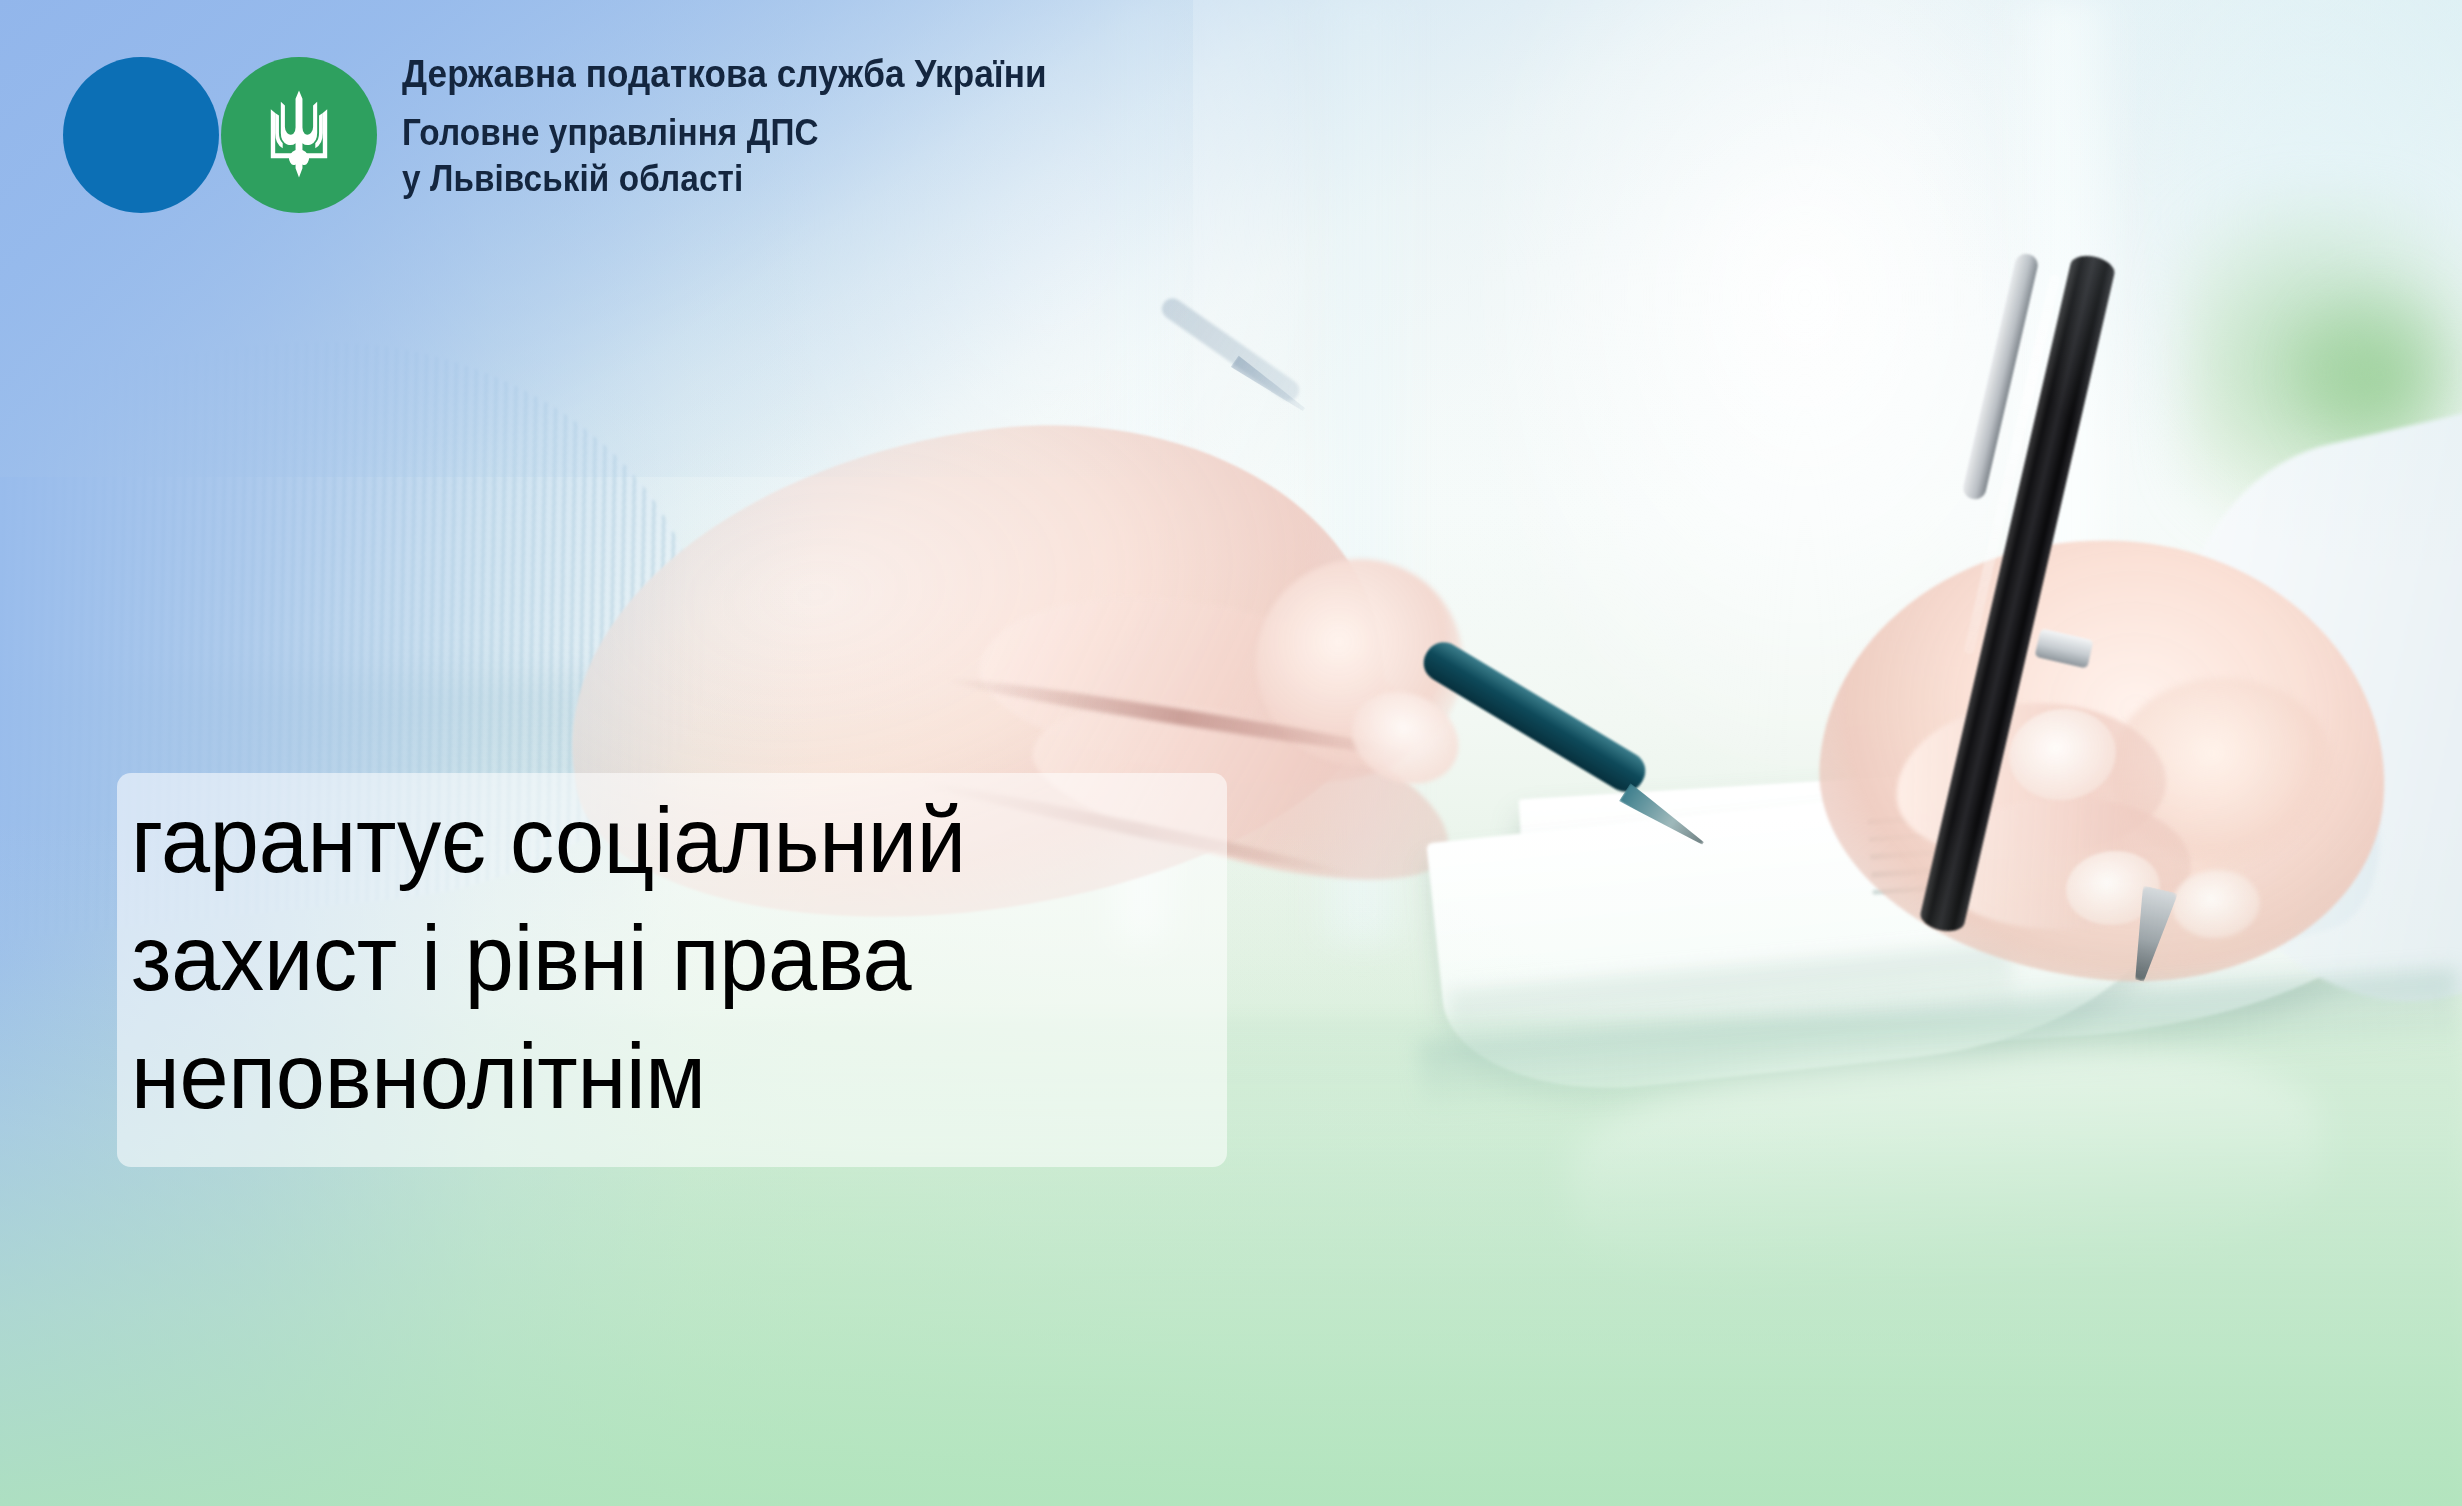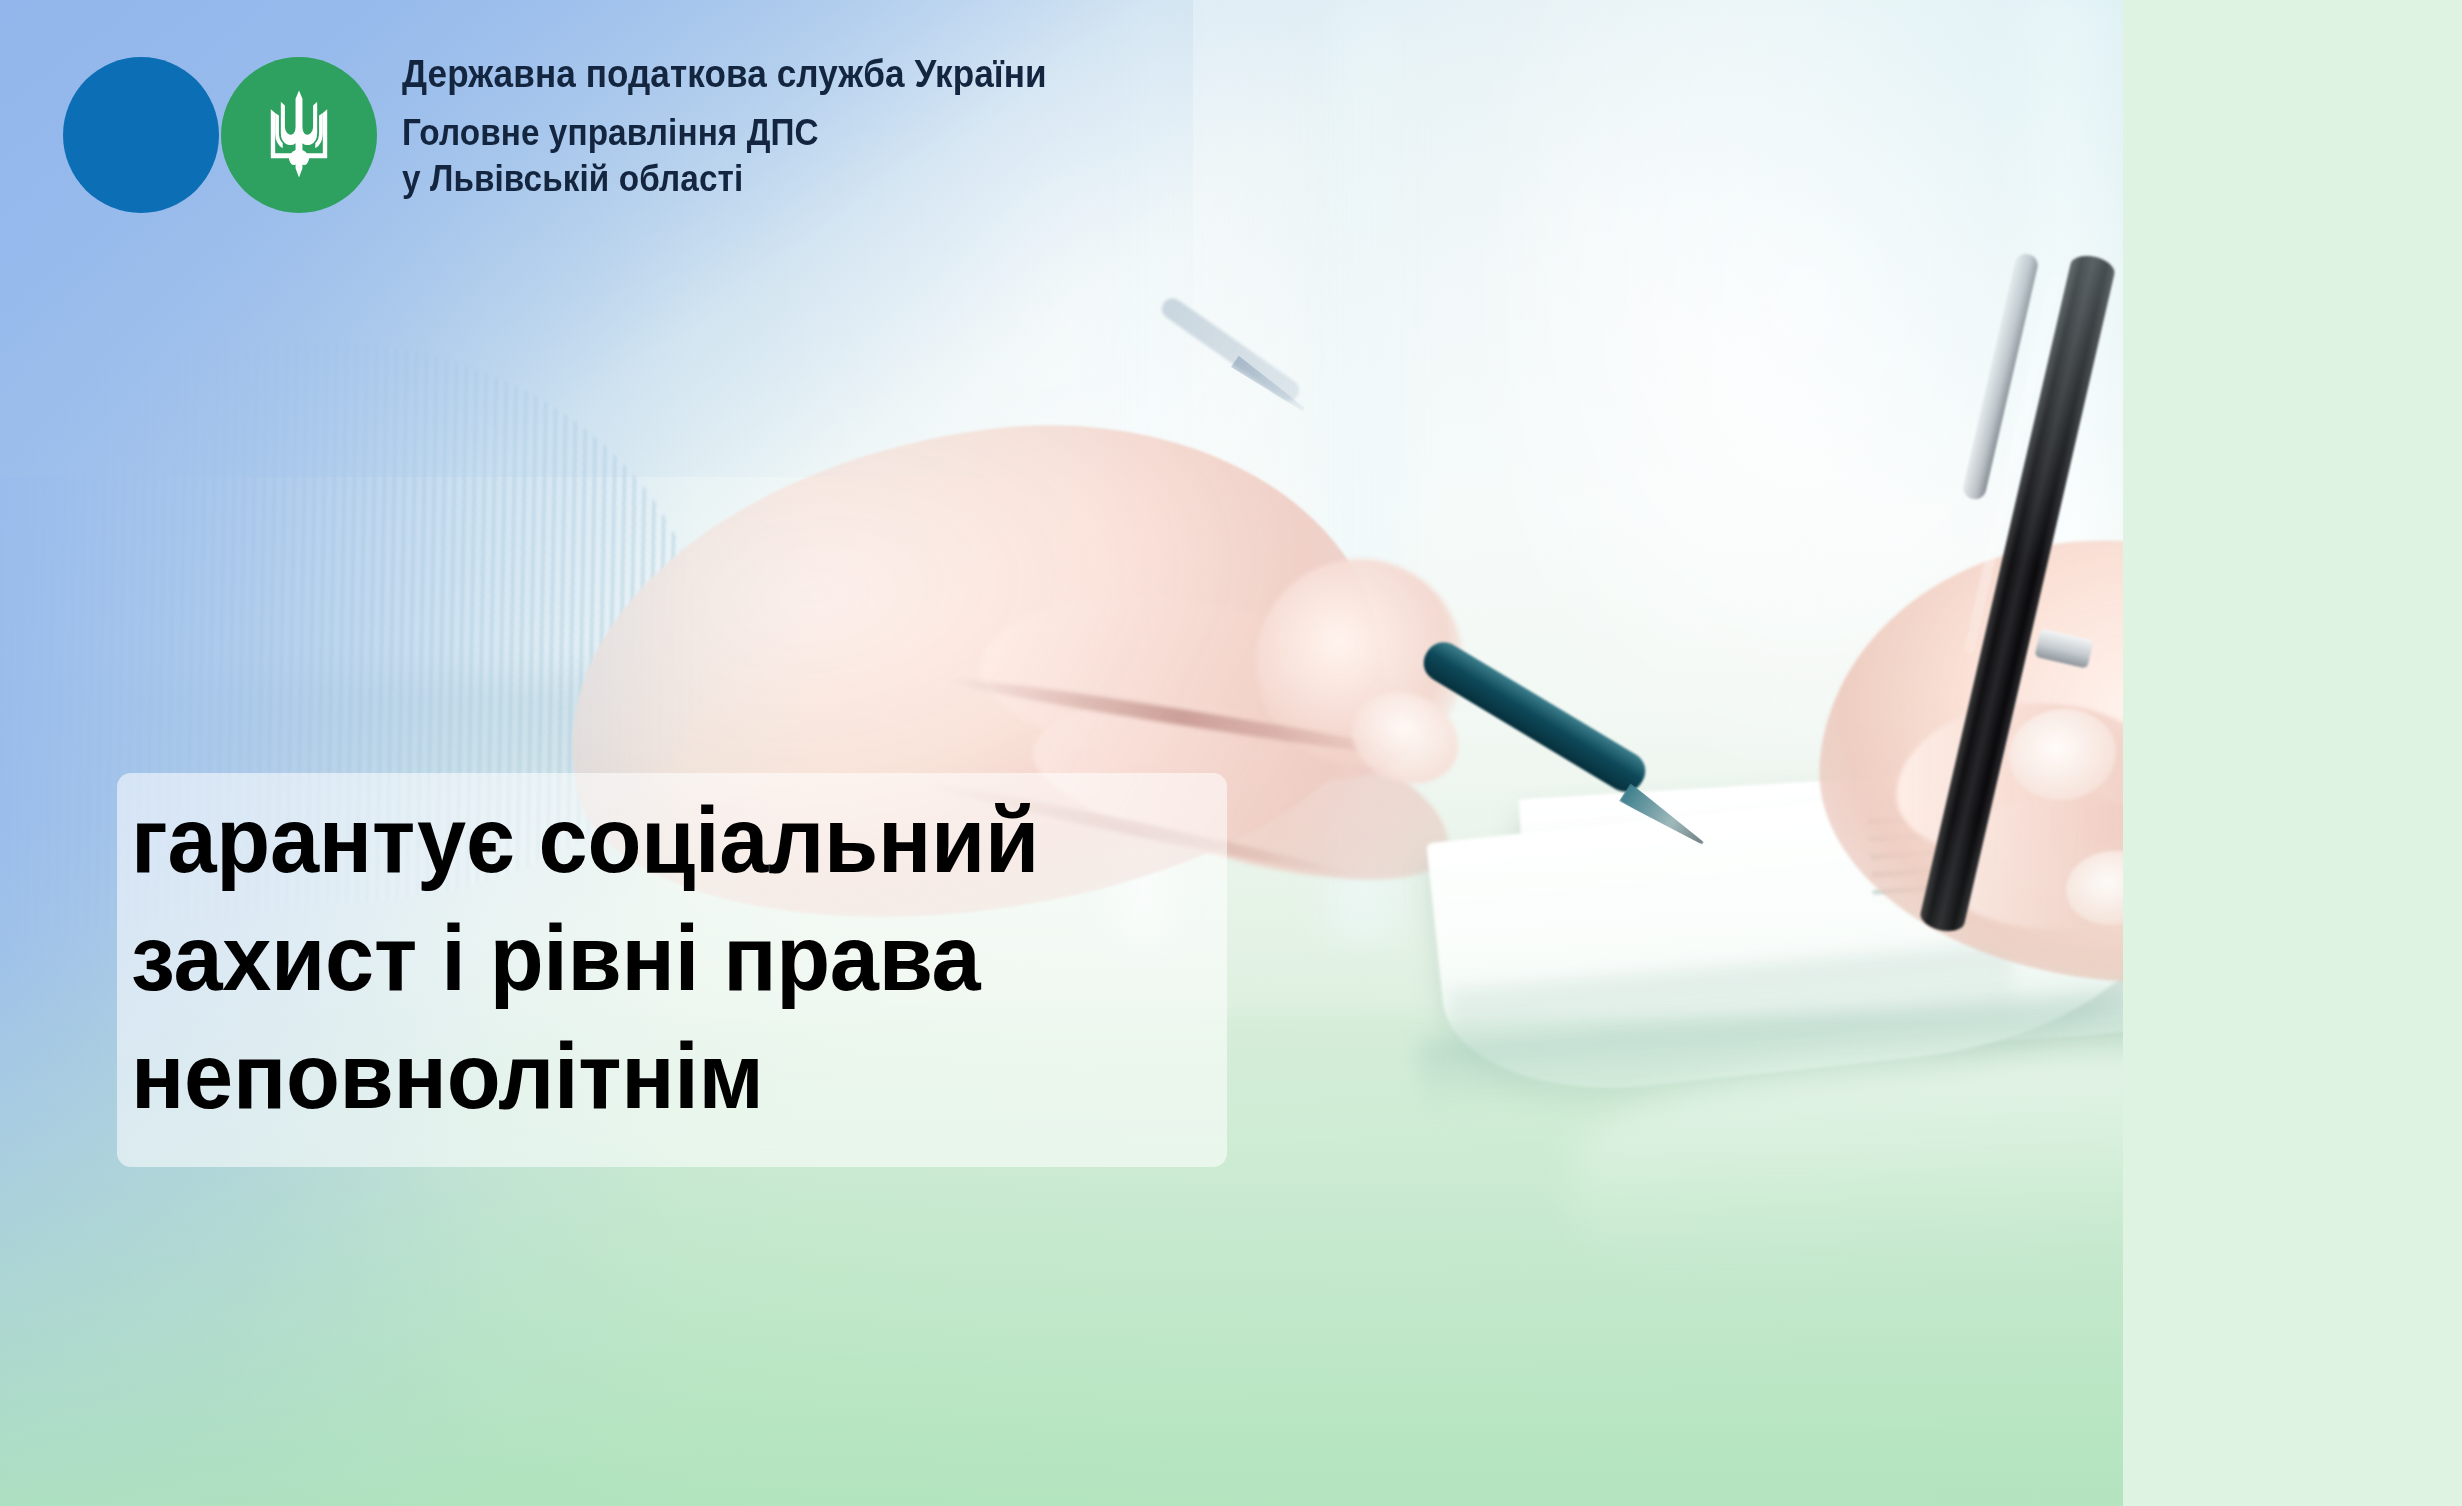--- a/index.html
+++ b/index.html
@@ -1,19 +1,19 @@
 <!DOCTYPE html>
 <html style="font-size:10px"><head>
 <meta charset="utf-8">
 <style>
   * { margin:0; padding:0; box-sizing:border-box; }
   html,body { width:2462px; height:1507px; overflow:hidden; background:#dff3e2; }
   body { font-family:"Liberation Sans", sans-serif; position:relative; }
 
-  #stage { position:absolute; inset:0; width:2123px; height:1507px; overflow:hidden; }
+  #stage { position:absolute; inset:0; width:2462px; height:1507px; overflow:hidden; }
 
   
   .photo { position:absolute; inset:0; }
 
   
   .photo-base{
     position:absolute; inset:0;
     background:
       linear-gradient(to bottom,
         #eaf4f8 0%,
@@ -258,21 +258,21 @@
   .headline{ position:absolute; left:131px; top:496px; width:1256px;
         font-weight:700; color:#000; line-height:1.02; }
   .headline .hl{ font-size:107px; display:block; transform:scaleX(.95);
         transform-origin:left center; white-space:nowrap; letter-spacing:-0.6px; }
   .headline .hl2{ margin-top:6.3px; }
 
   
   .subpanel{ position:absolute; left:117px; top:773px; width:1110px; height:394px;
         background:rgba(255,255,255,.56); border-radius:14px; }
   .subtext{ position:absolute; left:131px; top:782px; width:1130px;
-        font-weight:700; color:#000; line-height:1.28; }
+        font-weight:400; color:#000; line-height:1.28; }
   .subtext .sl{ font-size:92px; display:block; transform:scaleX(.96);
         transform-origin:left center; white-space:nowrap; letter-spacing:-0.3px; }
 </style>
 </head>
 <body>
 
 <div id="stage">
 
   <div class="photo">
     <div class="photo-base"></div>

